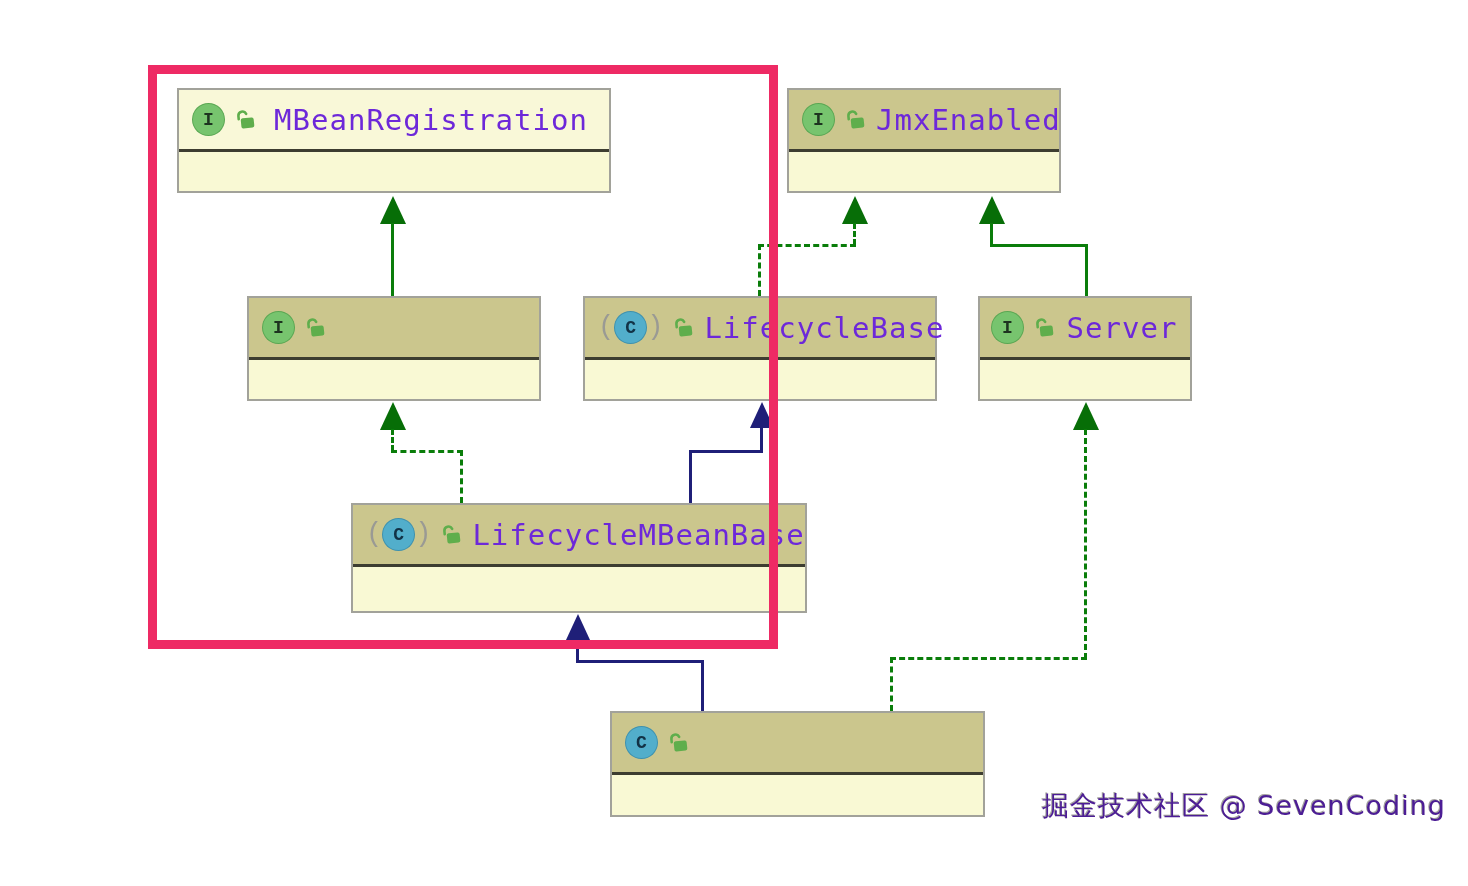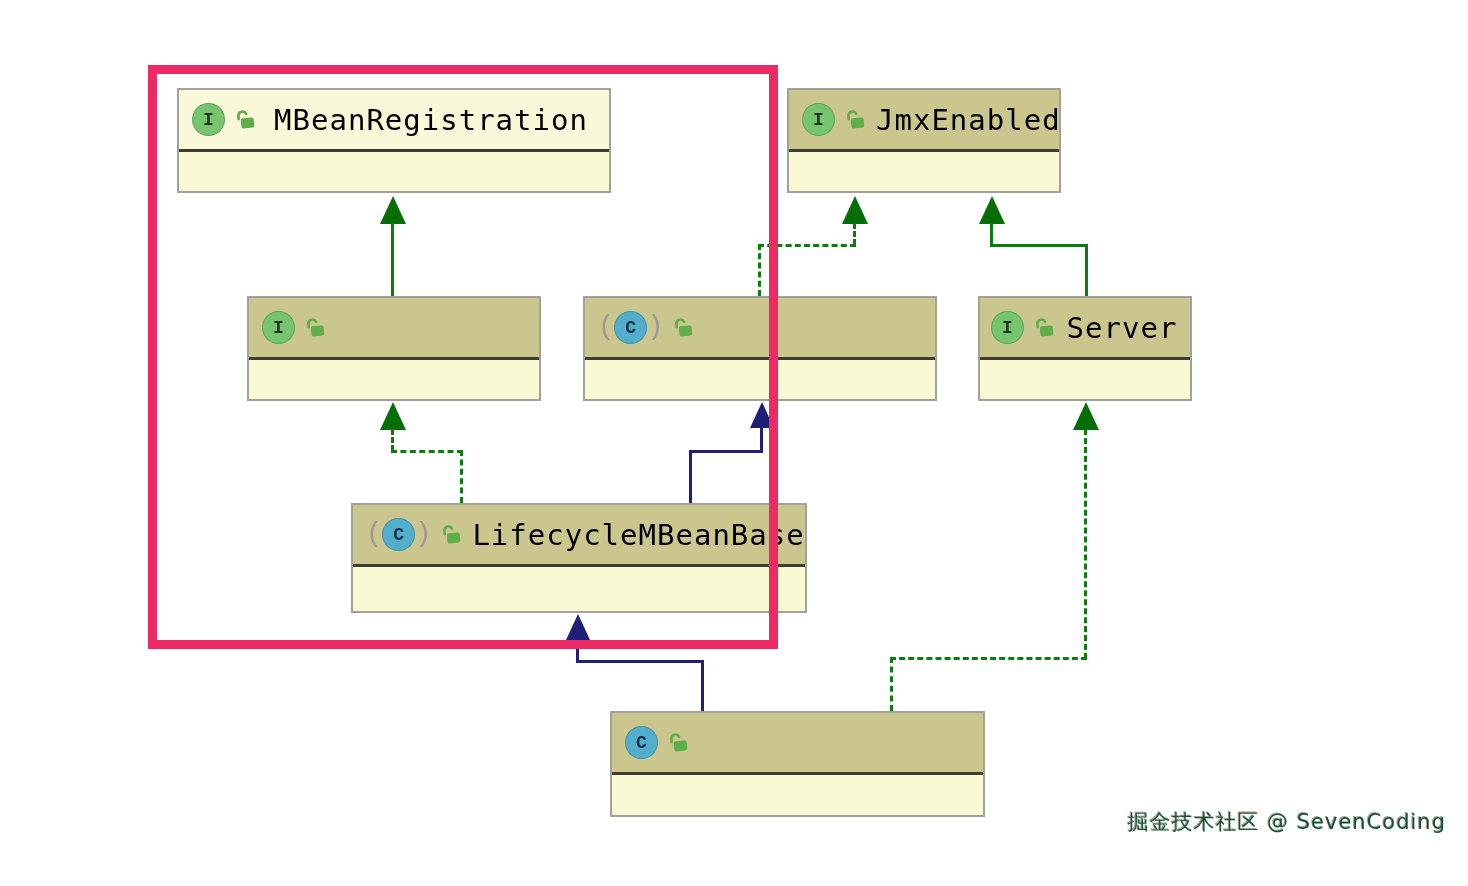--- a/index.html
+++ b/index.html
@@ -4,21 +4,21 @@
 <style>
   html,body{margin:0;padding:0;background:#fff;}
   .canvas{position:relative;width:1468px;height:886px;background:#ffffff;overflow:hidden;
           font-family:"DejaVu Sans Mono", monospace;}
 
   
   .node{position:absolute;border:2px solid #a2a29a;background:#f9f9d4;box-sizing:border-box;}
   .node-header{display:flex;align-items:center;height:59px;padding:0 13px;gap:9px;
                background:#cbc68d;border-bottom:3px solid #3d3d30;}
   .node-header.light{background:#f9f8d8;}
-  .title{flex:1;text-align:center;font-size:29px;letter-spacing:1px;color:#000000;white-space:nowrap;}
+  .title{flex:1;text-align:center;font-size:29px;letter-spacing:1px;color:#6d28d9;white-space:nowrap;}
   .node-body{position:absolute;left:0;right:0;bottom:0;top:64px;background:#f9f9d4;}
 
   .badge{width:31px;height:31px;border-radius:50%;display:inline-flex;align-items:center;justify-content:center;
          font-family:"Liberation Mono", monospace;font-weight:bold;font-size:18px;color:#1d3320;flex:0 0 auto;}
   .badge.iface{background:#77c46e;border:1px solid rgba(0,80,0,.25);}
   .badge.cls{background:#52aecb;border:1px solid rgba(0,60,90,.25);color:#123246;position:relative;}
   .badge.cls.notch::before{content:"";position:absolute;top:-4px;left:-4px;width:14px;height:14px;
          border-radius:50%;background:#8f8f8b;z-index:-1;}
   .badge-wrap{display:inline-flex;align-items:center;flex:0 0 auto;}
   .paren{color:#9a9a94;font-size:27px;font-family:"Liberation Mono", monospace;line-height:1;}
@@ -43,22 +43,22 @@
   .hn {height:0;border-top:3px solid #1f1f78;}
   .arrow-up{width:0;height:0;position:absolute;}
   .ag{border-left:13px solid transparent;border-right:13px solid transparent;border-bottom:28px solid #076e07;}
   .an{border-left:12px solid transparent;border-right:12px solid transparent;border-bottom:26px solid #1f1f78;}
 
   
   .highlight-rect{position:absolute;left:148px;top:65px;width:630px;height:584px;
                   border:9px solid #ee2a64;box-sizing:border-box;z-index:50;}
 
   
-  .watermark{position:absolute;right:22px;top:808px;font-family:"DejaVu Sans", sans-serif;
-             font-size:21px;color:#14532d;letter-spacing:1px;
+  .watermark{position:absolute;right:22px;top:788px;font-family:"DejaVu Sans", sans-serif;
+             font-size:27px;color:#4c1d95;letter-spacing:1px;
              text-shadow:-1px -1px 0 #a5a3a0, 1px 1px 0 #ffffff;}
 </style>
 </head>
 <body>
 
 <div class="canvas">
 
   <div class="node n-mbean">
     <div class="node-header light">
       <span class="badge iface">
@@ -106,20 +106,21 @@
         <span class="paren">(</span>
         <span class="badge cls">
             <span>C</span>
           </span>
         <span class="paren">)</span>
       </span>
       <svg class="lock" viewBox="0 0 24 24">
         <path d="M5 11 V7.6 A4.3 4.3 0 0 1 13.3 6.2" fill="none" stroke="#5fae4c" stroke-width="2.7" stroke-linecap="round"></path>
         <rect x="7" y="10.5" width="13.5" height="10.5" rx="2" fill="#5fae4c"></rect>
       </svg>
+      <span class="title">LifecycleBase</span>
     </div>
     <div class="node-body"></div>
   </div>
 
   <div class="node n-server">
     <div class="node-header" style="padding:0 11px;">
       <span class="badge iface">
           <span>I</span>
         </span>
       <svg class="lock" viewBox="0 0 24 24">

